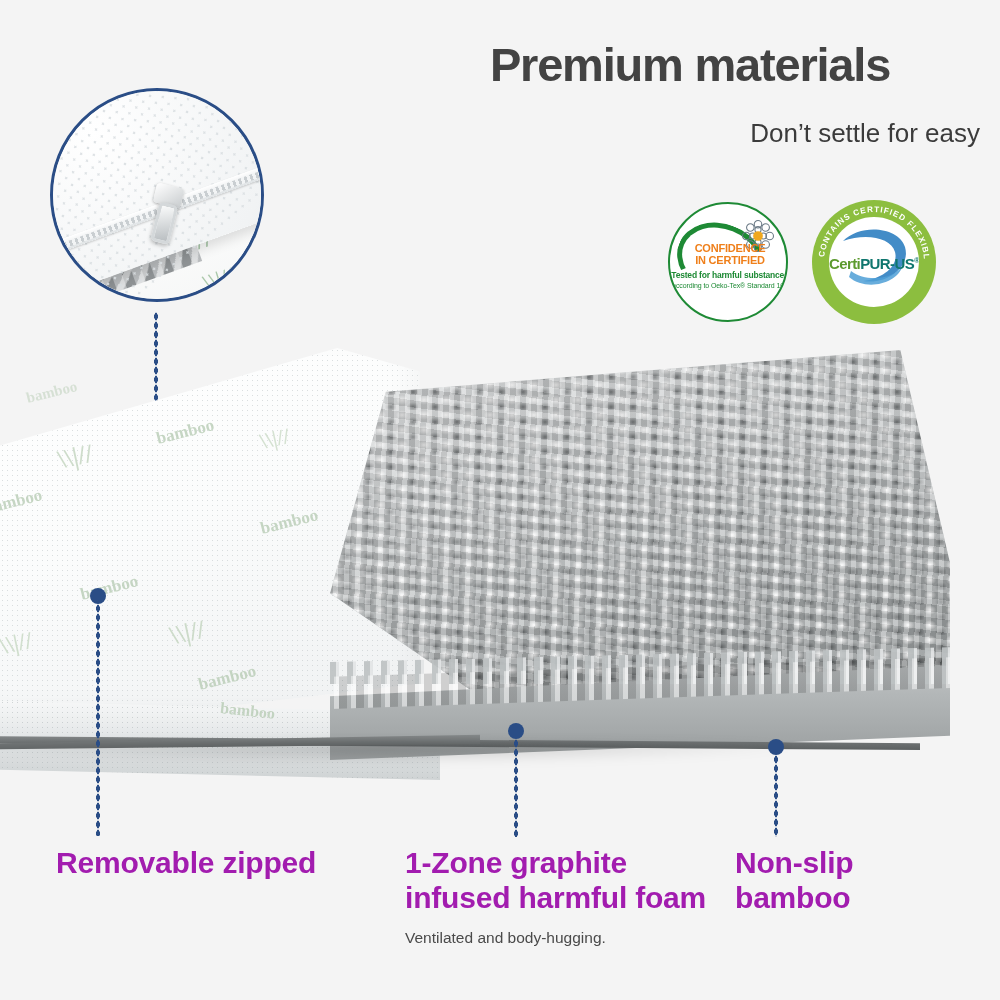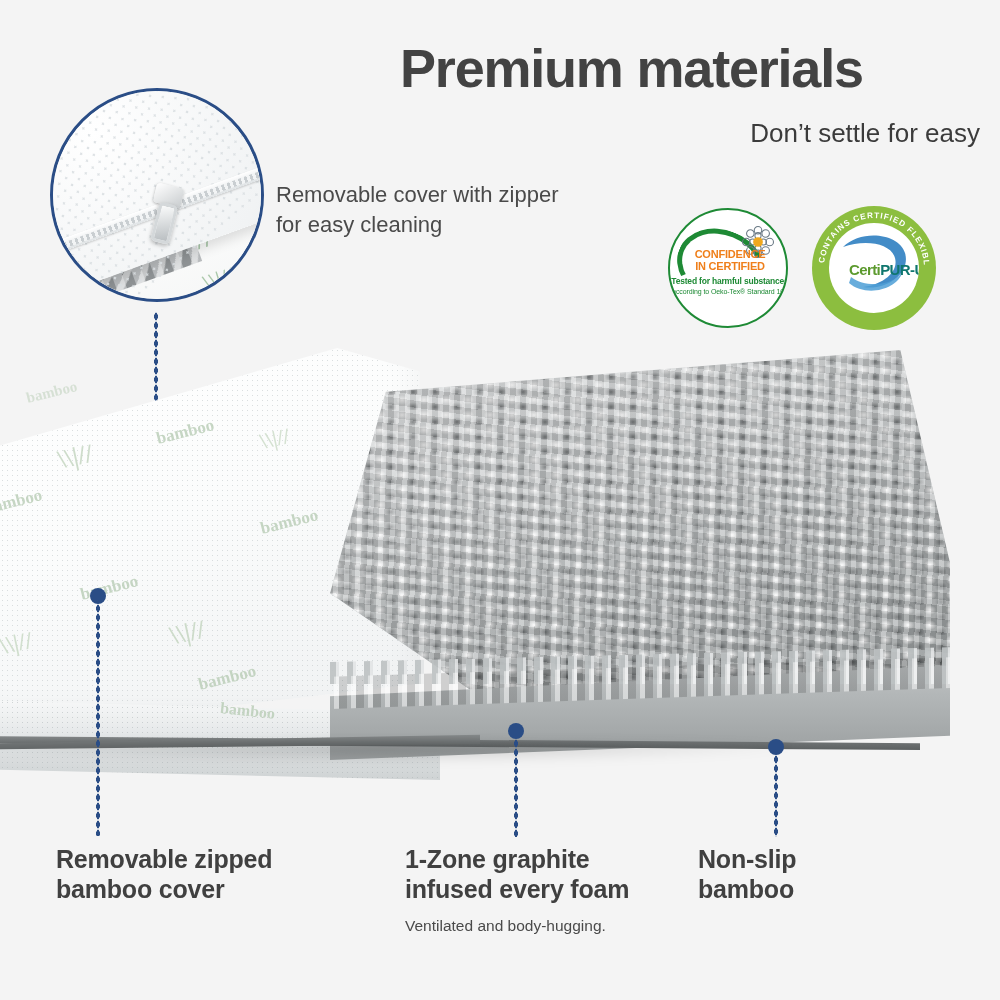--- a/index.html
+++ b/index.html
@@ -8,38 +8,38 @@
     background:#f4f4f4;
     font-family:"Liberation Sans", sans-serif;
     overflow:hidden;
     position:relative;
   }
   .stage{position:absolute;inset:0;width:1000px;height:1000px;overflow:hidden;}
 
   
   .title{
     position:absolute; left:400px; top:40px; width:580px;
-    text-align:left;
-    font-size:54px; font-weight:bold; letter-spacing:-1.2px;
+    text-align:center;
+    font-size:47px; font-weight:bold; letter-spacing:-1.2px;
     color:#434343; line-height:1.05;
   }
   .subtitle{
     position:absolute; left:400px; top:118px; width:580px;
     text-align:right;
     font-size:26px; font-weight:normal; color:#3b3b3b;
   }
 
   
   .zip-text{
     position:absolute; left:276px; top:180px; width:330px;
     font-size:22px; color:#4a4a4a; line-height:1.35;
   }
 
   
-  .badges{position:absolute; left:668px; top:208px; width:300px; height:120px;text-decoration:underline;}
+  .badges{position:absolute; left:668px; top:202px; width:300px; height:120px;text-decoration:underline;}
 
   .badge-oeko{
     position:absolute; left:0px; top:0px; width:120px; height:120px;
     border-radius:50%;
     background:#ffffff;
     border:2.5px solid #1e8a35;
     box-sizing:border-box;
     overflow:hidden;
   }
   .oeko-arc{
@@ -77,21 +77,21 @@
     border-radius:50%; background:#ffffff;
     overflow:hidden;
   }
   .cp-swoosh{
     position:absolute; left:6px; top:10px; width:78px; height:62px;
   }
   .cp-word{
     position:absolute; left:0; top:38px; width:90px; text-align:center;
     font-size:15px; font-weight:bold; letter-spacing:-0.6px; white-space:nowrap;
   }
-  .cp-word .g{color:#5c9a2e;margin-left:20px;}
+  .cp-word .g{color:#5c9a2e;}
   .cp-word .b{color:#0f766e;}
   .cp-ring-text{position:absolute;left:0;top:0;width:124px;height:124px;}
 
   
   .zoom-circle{
     position:absolute; left:50px; top:88px; width:214px; height:214px;
     border-radius:50%;
     border:3px solid #2a4d86;
     box-sizing:border-box;
     overflow:hidden;
@@ -289,30 +289,30 @@
     position:absolute;width:4px;
     background-image:radial-gradient(#2a4d86 1.6px, transparent 1.9px);
     background-size:4px 9px;
     background-repeat:repeat-y;
   }
 
   
   .feat{position:absolute;top:845px;}
   .feat h3{
     margin:0 0 12px 0;
-    font-size:25px; font-weight:bold; color:#404040; line-height:1.18;
+    font-size:30px; font-weight:bold; color:#a21caf; line-height:1.18;
     letter-spacing:-.2px;
   }
   .feat p{
     margin:0;
     font-size:15.5px; color:#4a4a4a; line-height:1.3;
   }
   #feat-1{left:56px;width:330px;}
   #feat-2{left:405px;width:320px;}
-  #feat-3{left:698px;width:255px;}
+  #feat-3{left:735px;width:255px;}
 </style>
 </head>
 <body>
 
 <div class="stage">
 
   <div class="title">Premium materials</div>
   <div class="subtitle">Don’t settle for easy</div>
 
   <div class="zoom-circle">
@@ -330,24 +330,20 @@
       <div class="zc-pull">
         <div class="slider"></div>
         <div class="tab"></div>
       </div>
     </div>
   </div>
 
   <div class="leader" style="left:154px;top:312px;height:104px;"></div>
   <div class="dot" style="left:148px;top:416px;"></div>
 
-  <div class="zip-text">
-    <div>Removable cover with zipper</div>
-    <div>for easy cleaning</div>
-  </div>
 
   <div class="badges">
 
     <div class="badge-oeko">
       <div class="oeko-arc"></div>
       <svg class="oeko-flower" viewBox="0 0 40 40">
         <g fill="none" stroke="#6b7a86" stroke-width="1.2">
           <circle cx="20" cy="7" r="4.2"></circle>
             <circle cx="28.5" cy="10.5" r="4.2"></circle>
           <circle cx="33" cy="20" r="4.2"></circle>
@@ -439,28 +435,27 @@
 
   <div class="dot" style="left:508px;top:723px;"></div>
   <div class="leader" style="left:514px;top:739px;height:98px;"></div>
 
   <div class="dot" style="left:768px;top:739px;"></div>
   <div class="leader" style="left:774px;top:755px;height:82px;"></div>
 
   <div class="feat" id="feat-1">
     <h3>
       <span>Removable zipped</span><br>
-      <span>bamboo cover</span>
     </h3>
   </div>
 
   <div class="feat" id="feat-2">
     <h3>
       <span>1-Zone graphite</span><br>
-      <span>infused every foam</span>
+      <span>infused harmful foam</span>
     </h3>
     <p>Ventilated and body-hugging.</p>
   </div>
 
   <div class="feat" id="feat-3">
     <h3>
       <span>Non-slip</span><br>
       <span>bamboo</span>
     </h3>
   </div>

